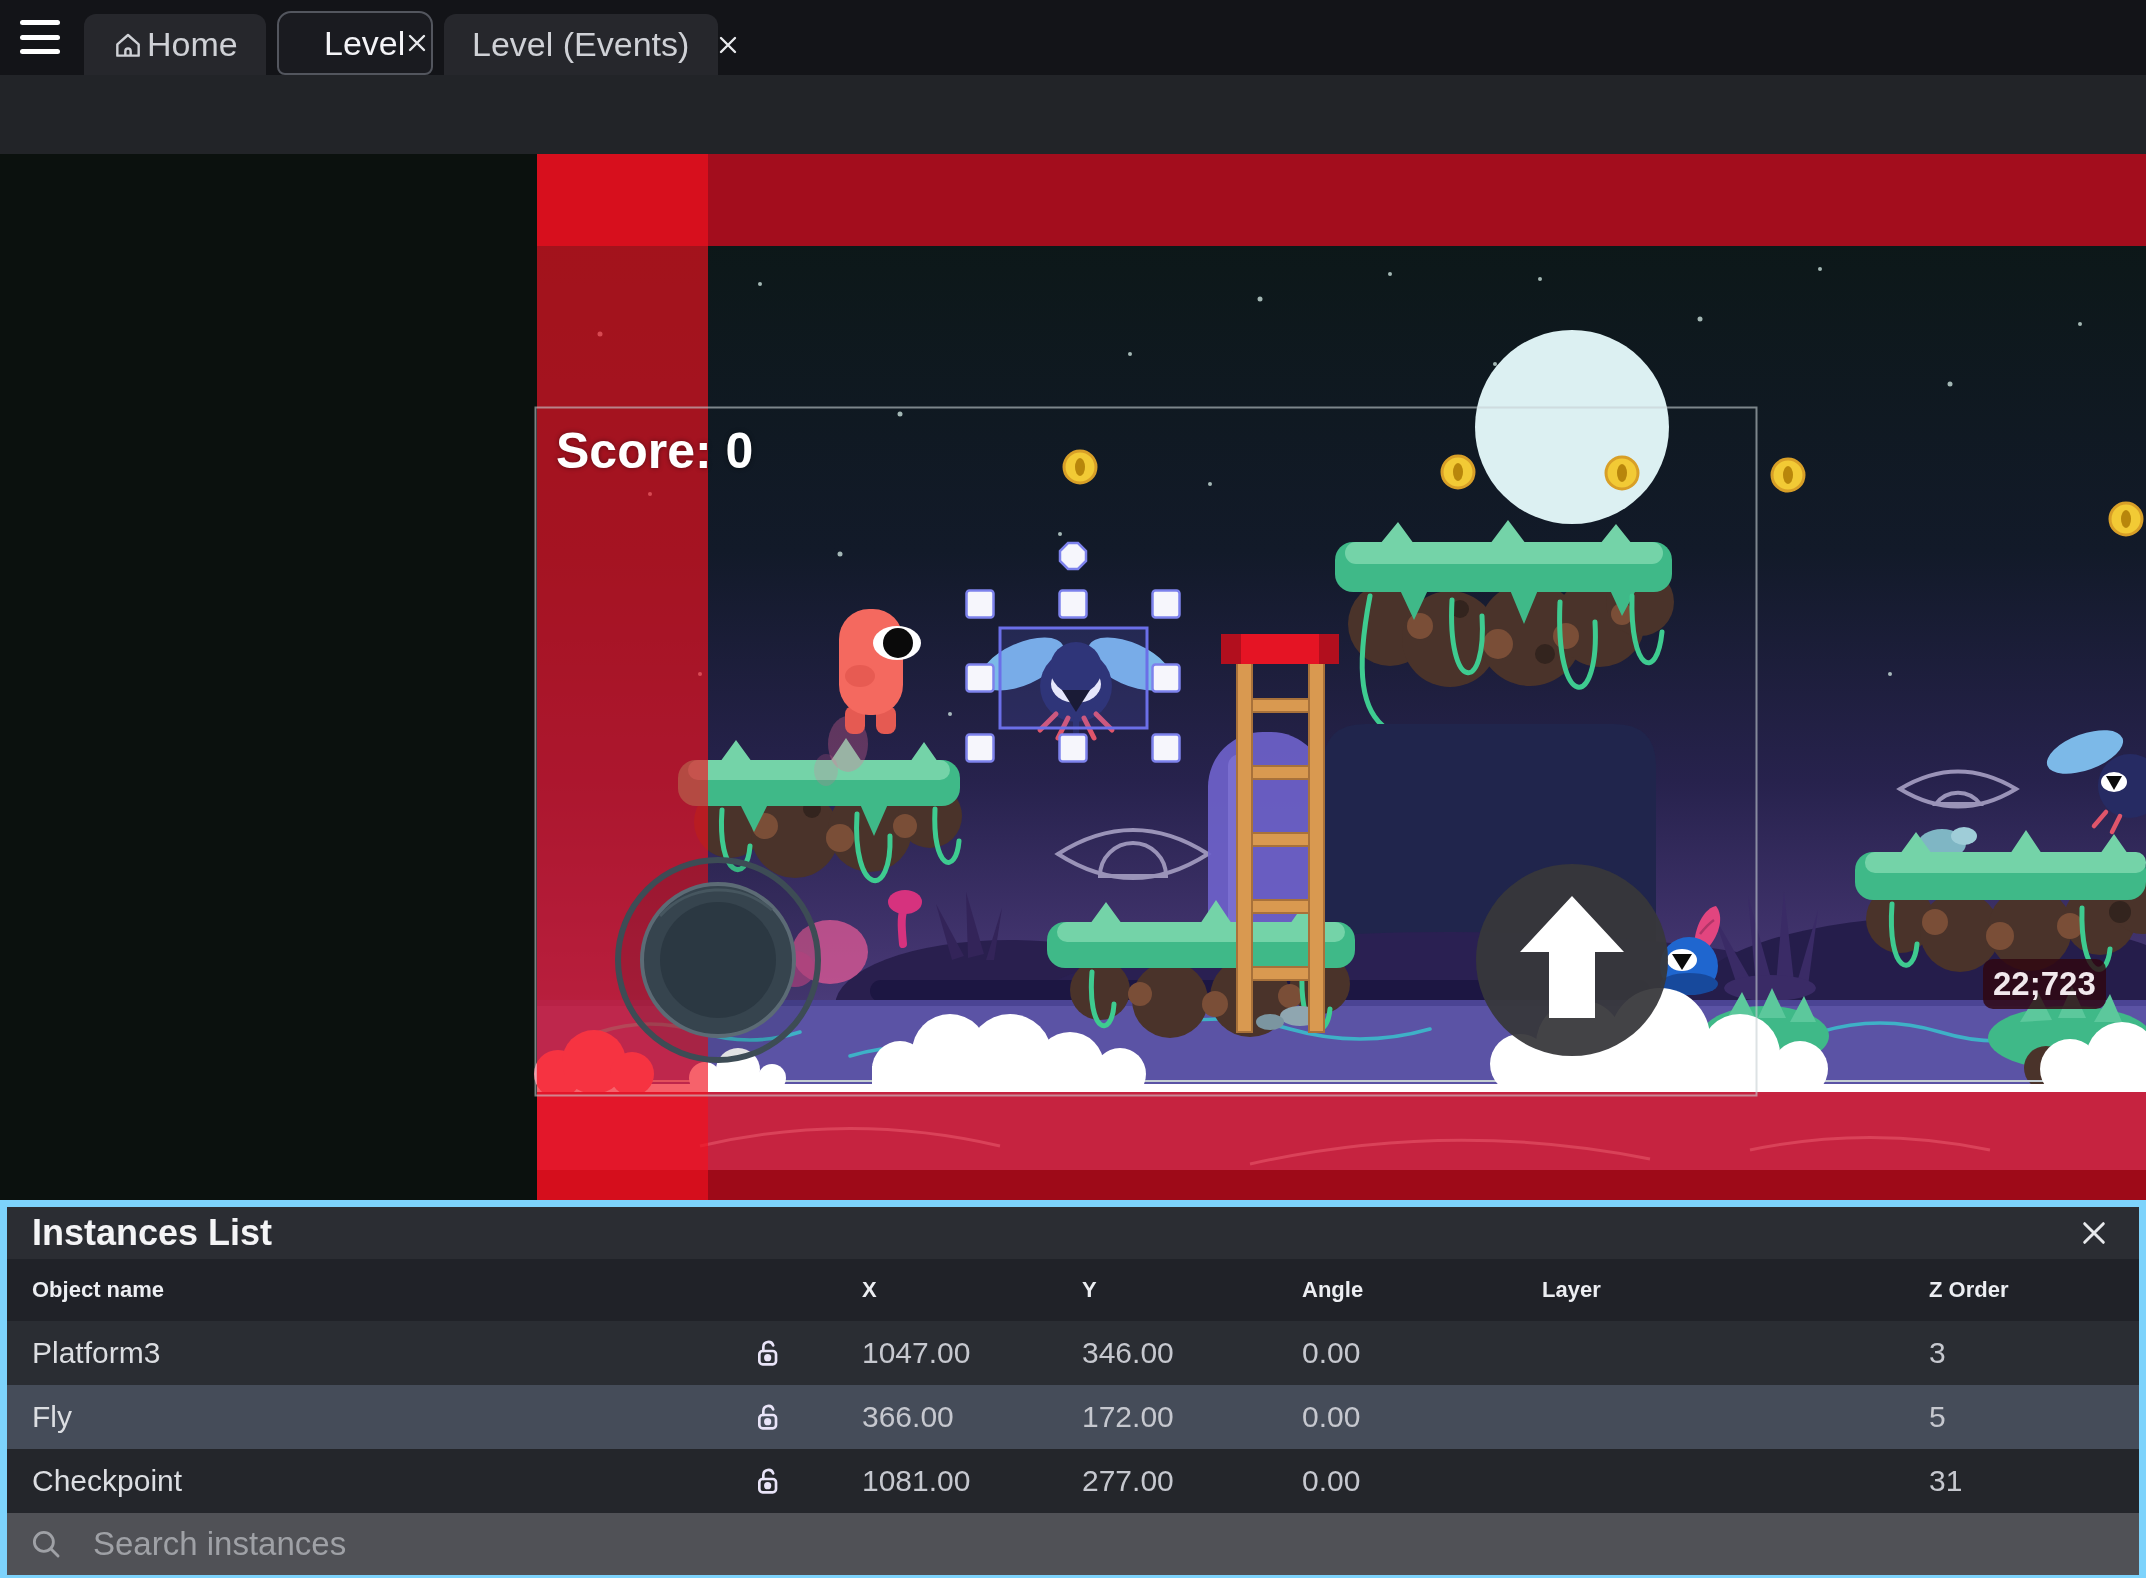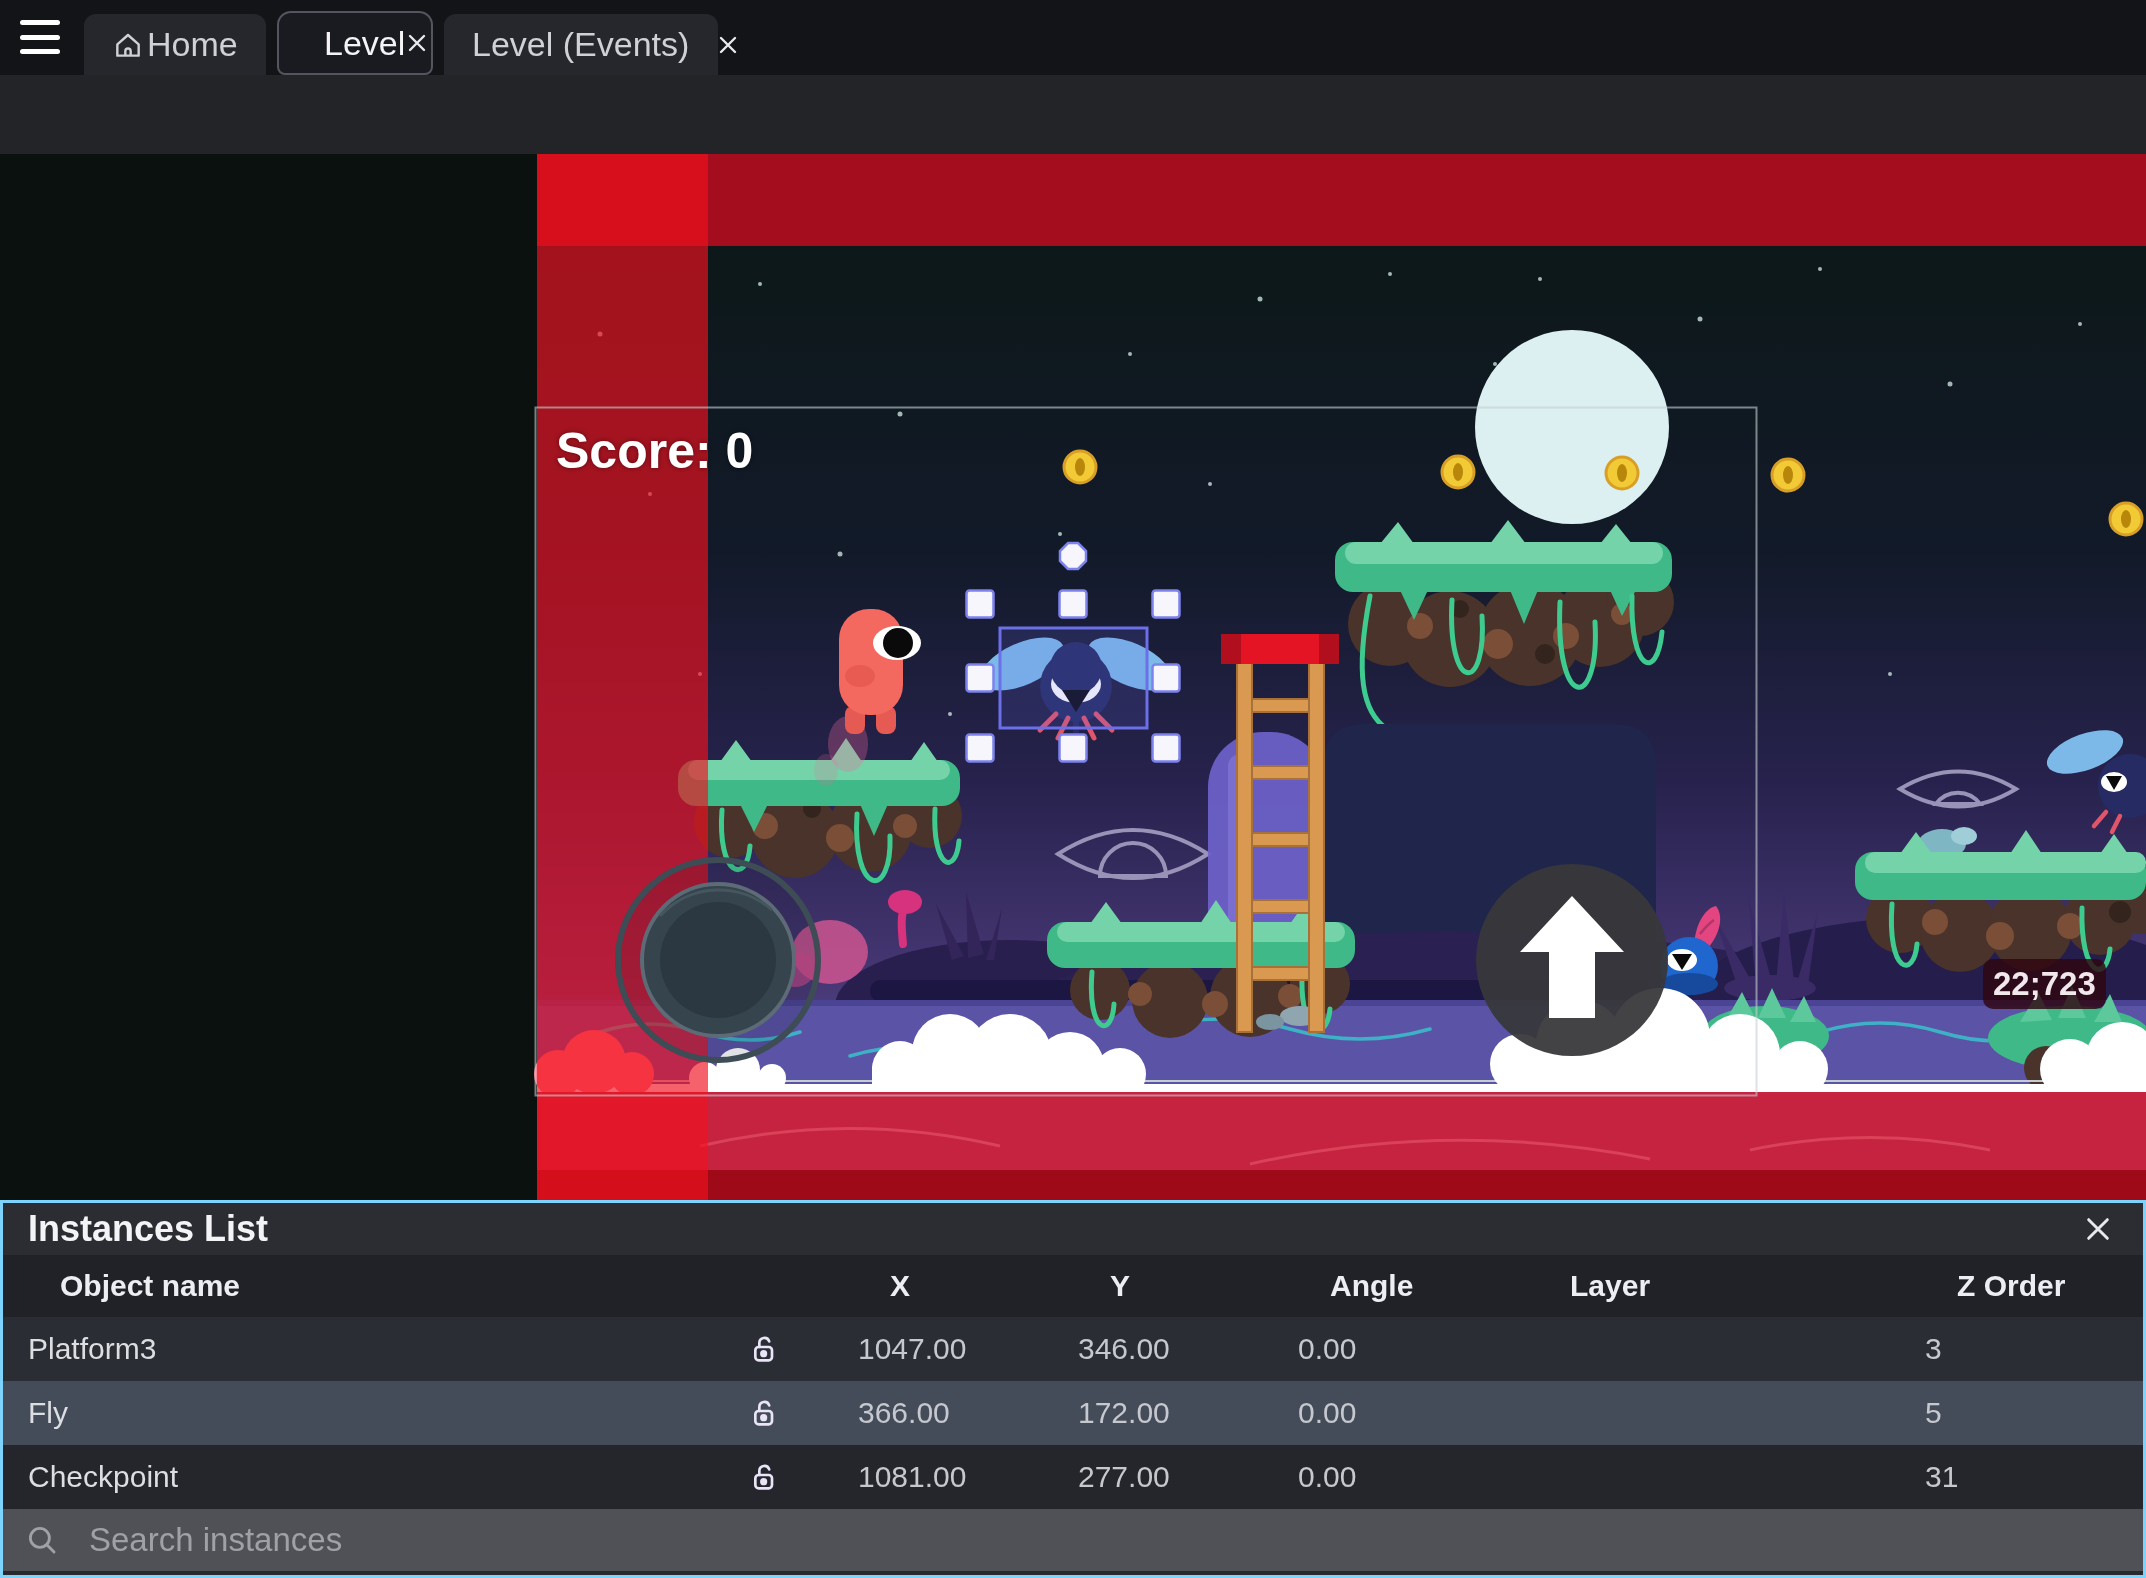--- a/index.html
+++ b/index.html
@@ -46,28 +46,28 @@
 
   
   .canvas{position:absolute;left:0;top:154px;width:1738px;height:1046px;background:#0b110e;}
   .score{position:absolute;left:556px;top:268px;font-size:50px;font-weight:bold;color:#fff;
          text-shadow:0 0 5px rgba(0,0,0,.45);}
   .coordbadge{position:absolute;left:1983px;top:805px;background:rgba(48,6,16,.82);
      border-radius:10px;padding:6px 10px;color:#f1e8ec;font-size:33px;font-weight:bold;}
 
   
   .panel{position:absolute;left:0;top:1200px;width:2146px;height:378px;background:#26282e;
-         border:3px solid #7dd3fc;}
+         border:7px solid #7dd3fc;}
   .panel-header{height:52px;background:#2b2d33;display:flex;align-items:center;padding:0 25px;}
   .panel-title{font-size:36px;font-weight:600;color:#f4f4f6;}
   .panel-close{margin-left:auto;width:40px;height:40px;display:flex;align-items:center;
        justify-content:center;cursor:pointer;}
   .grid-row{display:grid;grid-template-columns:705px 95px 220px 220px 240px 390px 1fr;
        align-items:center;}
-  .hdr{height:62px;background:#202228;color:#eceef2;font-weight:bold;font-size:30px;padding-left:32px;}
+  .hdr{height:62px;background:#202228;color:#eceef2;font-weight:bold;font-size:22px;}
   .irow{height:64px;font-size:30px;color:#c6c8cf;cursor:pointer;}
   .irow .oname{color:#dcdee2;}
   .irow.r0{background:#2a2d33;}
   .irow.sel{background:#454c59;}
   .irow.r2{background:#24262b;}
   .c-name{padding-left:25px;}
   .c-num{padding-left:55px;}
   .c-z{padding-left:52px;}
   .c-lock{padding-left:40px;display:flex;align-items:center;}
   .searchrow{height:62px;background:#505156;display:flex;align-items:center;padding:0 22px;gap:28px;}

